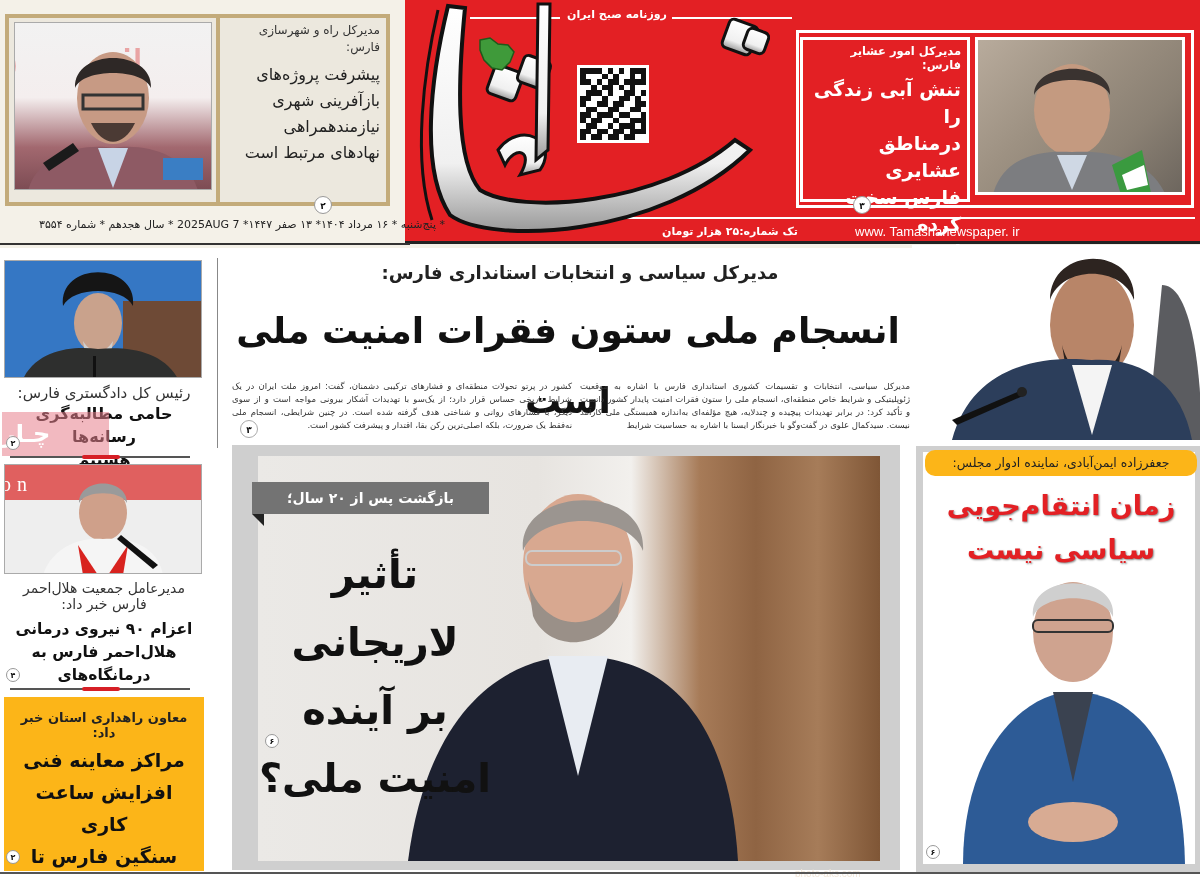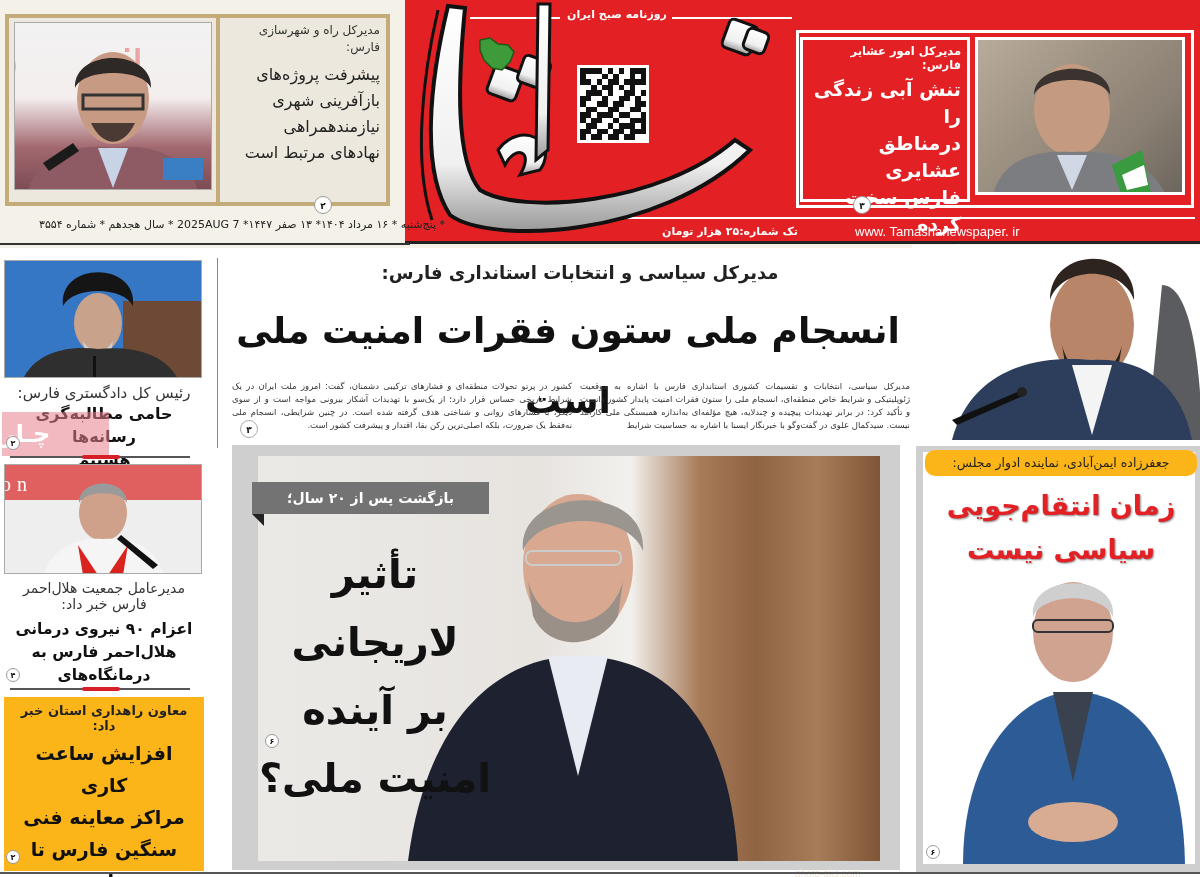--- a/index.html
+++ b/index.html
@@ -56,21 +56,21 @@
   .l-kicker { font-size: 15px; color: #333; text-align: center; }
   .l-title { font-size: 16px; font-weight: bold; line-height: 23px; text-align: center; color: #111; }
   .l1-text { left: 4px; top: 384px; width: 200px; }
   .stamp { left: 2px; top: 412px; width: 107px; height: 44px; background: rgba(232,128,140,0.55); color: #fff; font-size: 24px; font-weight: bold; text-align: left; line-height: 44px; }
   .hr-bar { height: 2px; background: #555; }
   .hr-red { height: 4px; background: #d61f26; border-radius: 2px; }
 
   .l2-photo { left: 4px; top: 464px; width: 198px; height: 110px; background: linear-gradient(180deg,#e68b8b 0%,#e57474 10%,#f4f2f2 22%,#ededed 60%,#c9302f 80%,#f1f1f1 100%); border: 1px solid #aaa; overflow: hidden; }
   .l2-text { left: 4px; top: 580px; width: 200px; }
 
-  .yellow-box { left: 4px; top: 697px; width: 200px; height: 174px; background: #fcb518; padding: 6px 6px; }
+  .yellow-box { left: 4px; top: 697px; width: 200px; height: 174px; background: #fcb518; padding: 13px 6px; }
   .y-kicker { font-size: 13px; font-weight: bold; text-align: center; color: #222; margin-bottom: 4px; }
   .y-title { font-size: 19px; font-weight: bold; line-height: 32px; text-align: center; color: #111; }
 
   
   .main-kicker { left: 330px; top: 262px; width: 500px; font-size: 18px; font-weight: bold; text-align: center; color: #222; }
   .main-title { left: 228px; top: 296px; width: 680px; font-size: 36px; font-weight: bold; text-align: center; color: #111; letter-spacing: -1px; line-height: 70px; }
   .main-body { font-size: 8.5px; line-height: 13px; color: #333; text-align: justify; }
   .mb1 { left: 580px; top: 380px; width: 330px; }
   .mb2 { left: 232px; top: 380px; width: 340px; }
 
@@ -414,22 +414,22 @@
     <div>هلال‌احمر فارس به درمانگاه‌های</div>
   </div>
 </div>
 <div class="abs page-badge" style="left:6px;top:668px;width:14px;height:14px;line-height:14px;font-size:8px;">۴</div>
 <div class="abs hr-bar" style="left:10px;top:688px;width:180px;"></div>
 <div class="abs hr-red" style="left:82px;top:687px;width:38px;"></div>
 
 <div class="abs yellow-box">
   <div class="y-kicker">معاون راهداری استان خبر داد:</div>
   <div class="y-title">
+    <div>مراکز معاینه فنی</div>
     <div>افزایش ساعت کاری</div>
-    <div>مراکز معاینه فنی</div>
     <div>سنگین فارس تا ساعت</div>
 
   </div>
 </div>
 <div class="abs page-badge" style="left:6px;top:850px;width:14px;height:14px;line-height:14px;font-size:8px;">۲</div>
 
 <div class="abs feat-frame"></div>
 <div class="abs feat-photo">
   <svg width="622" height="405" viewBox="0 0 622 405">
     <ellipse cx="320" cy="110" rx="55" ry="72" fill="#d8a890"></ellipse>

